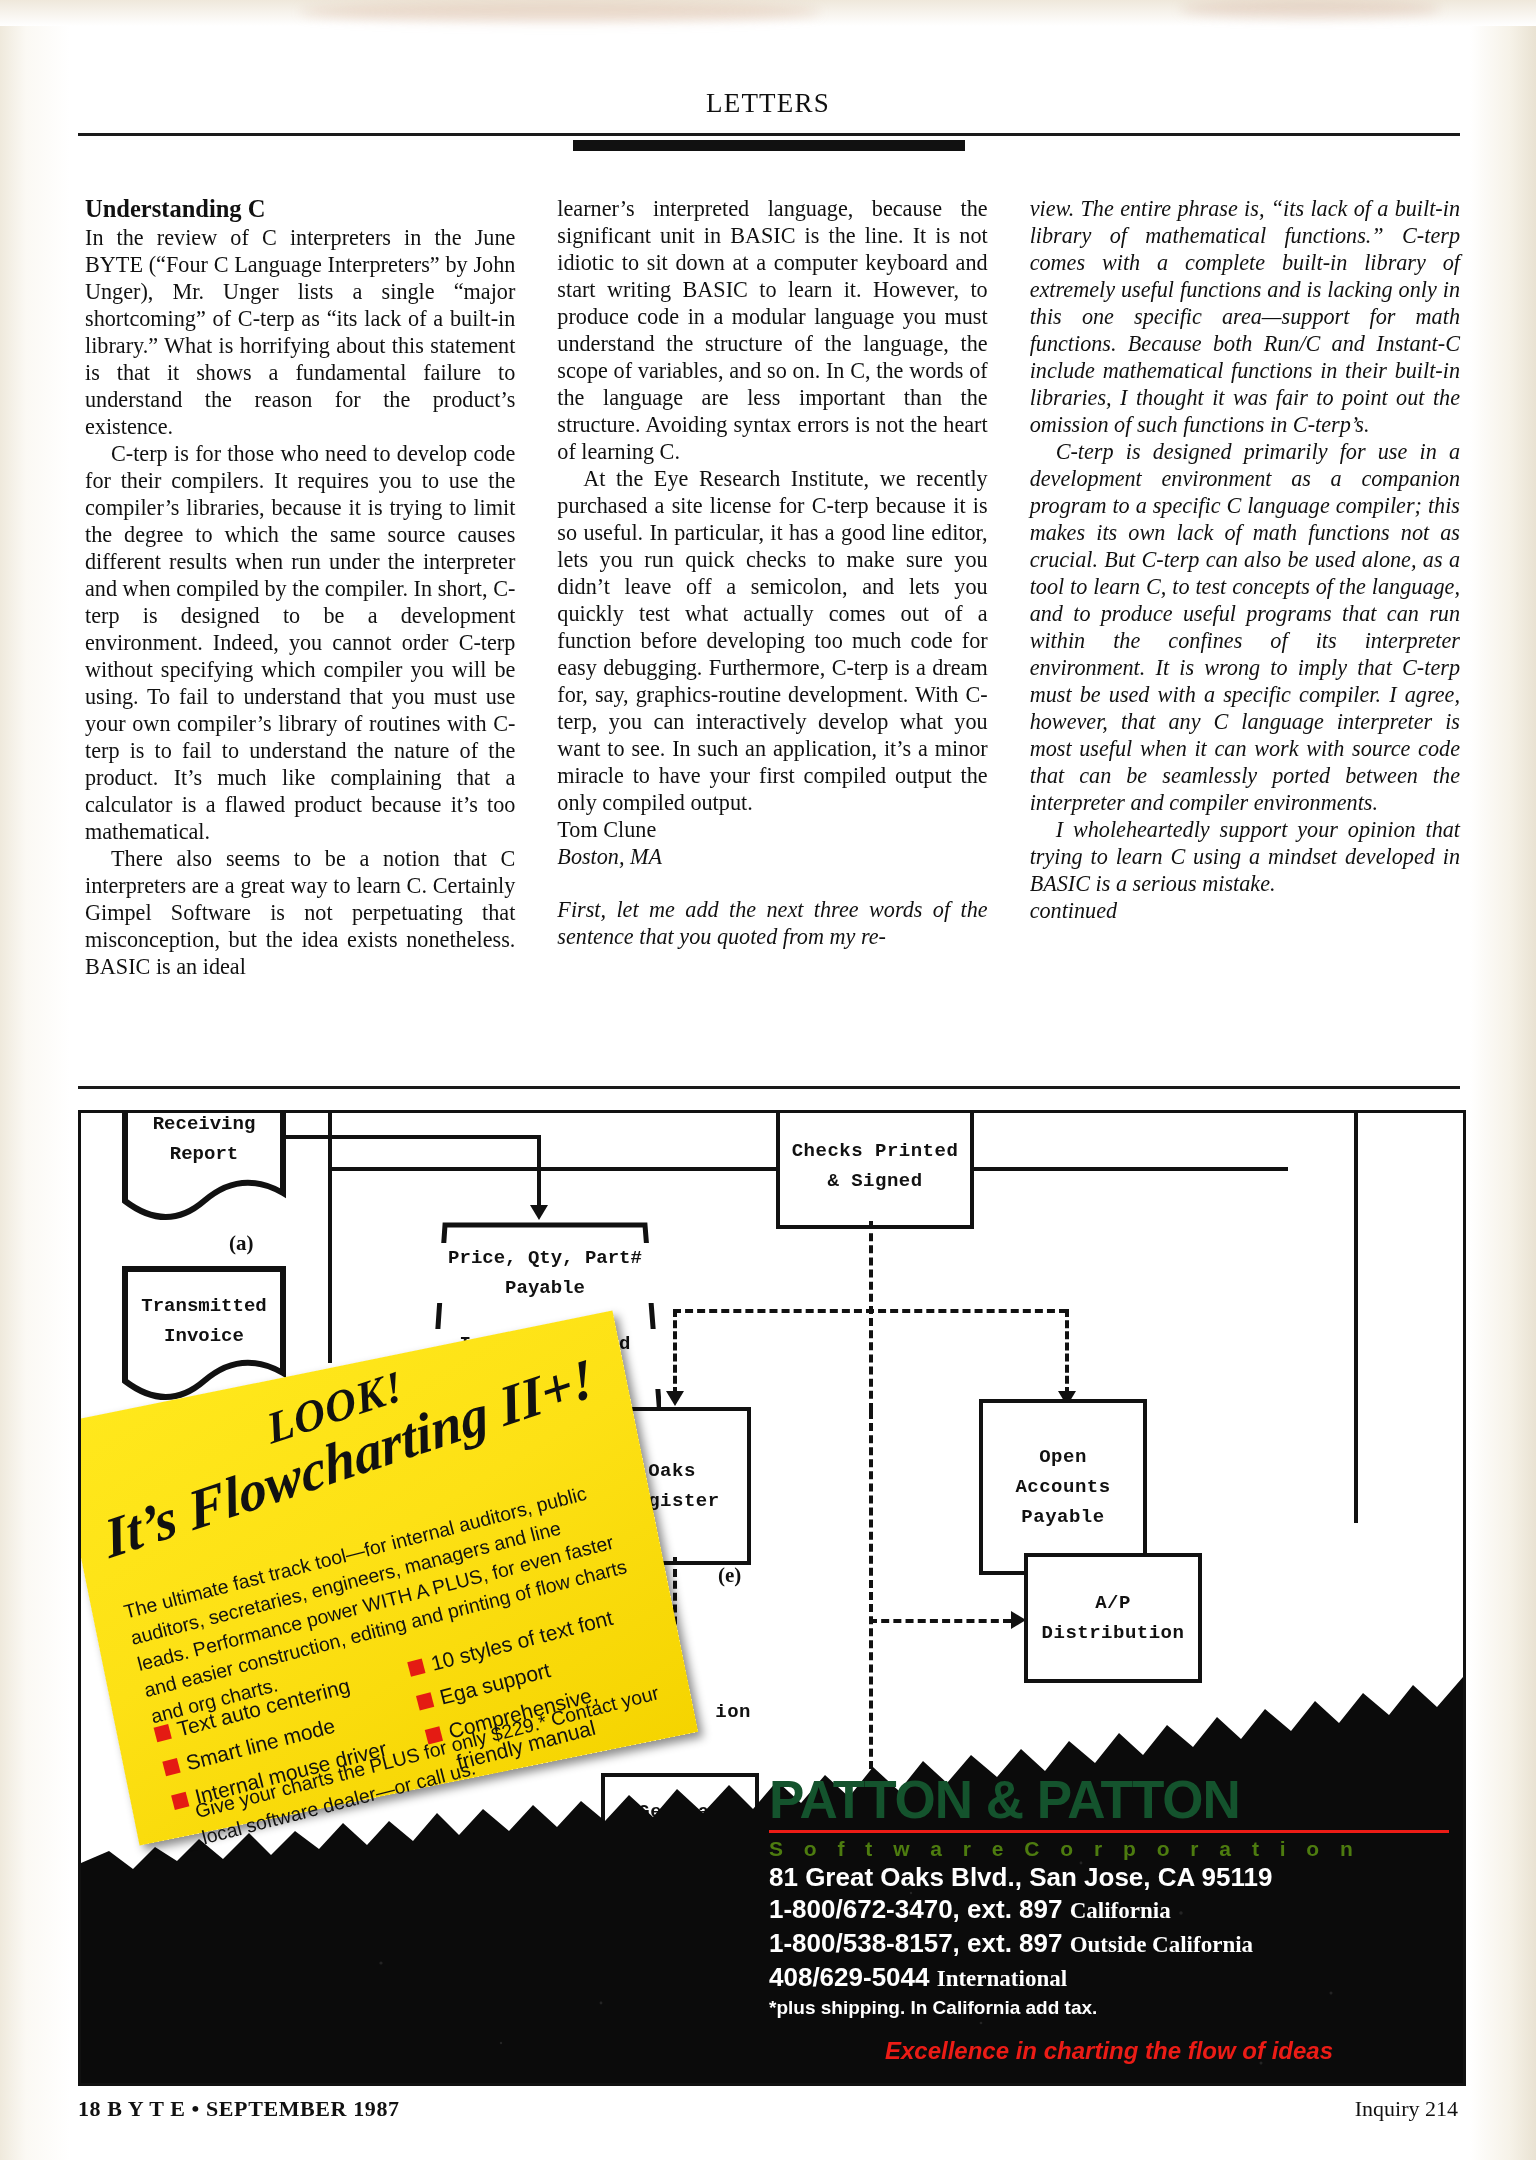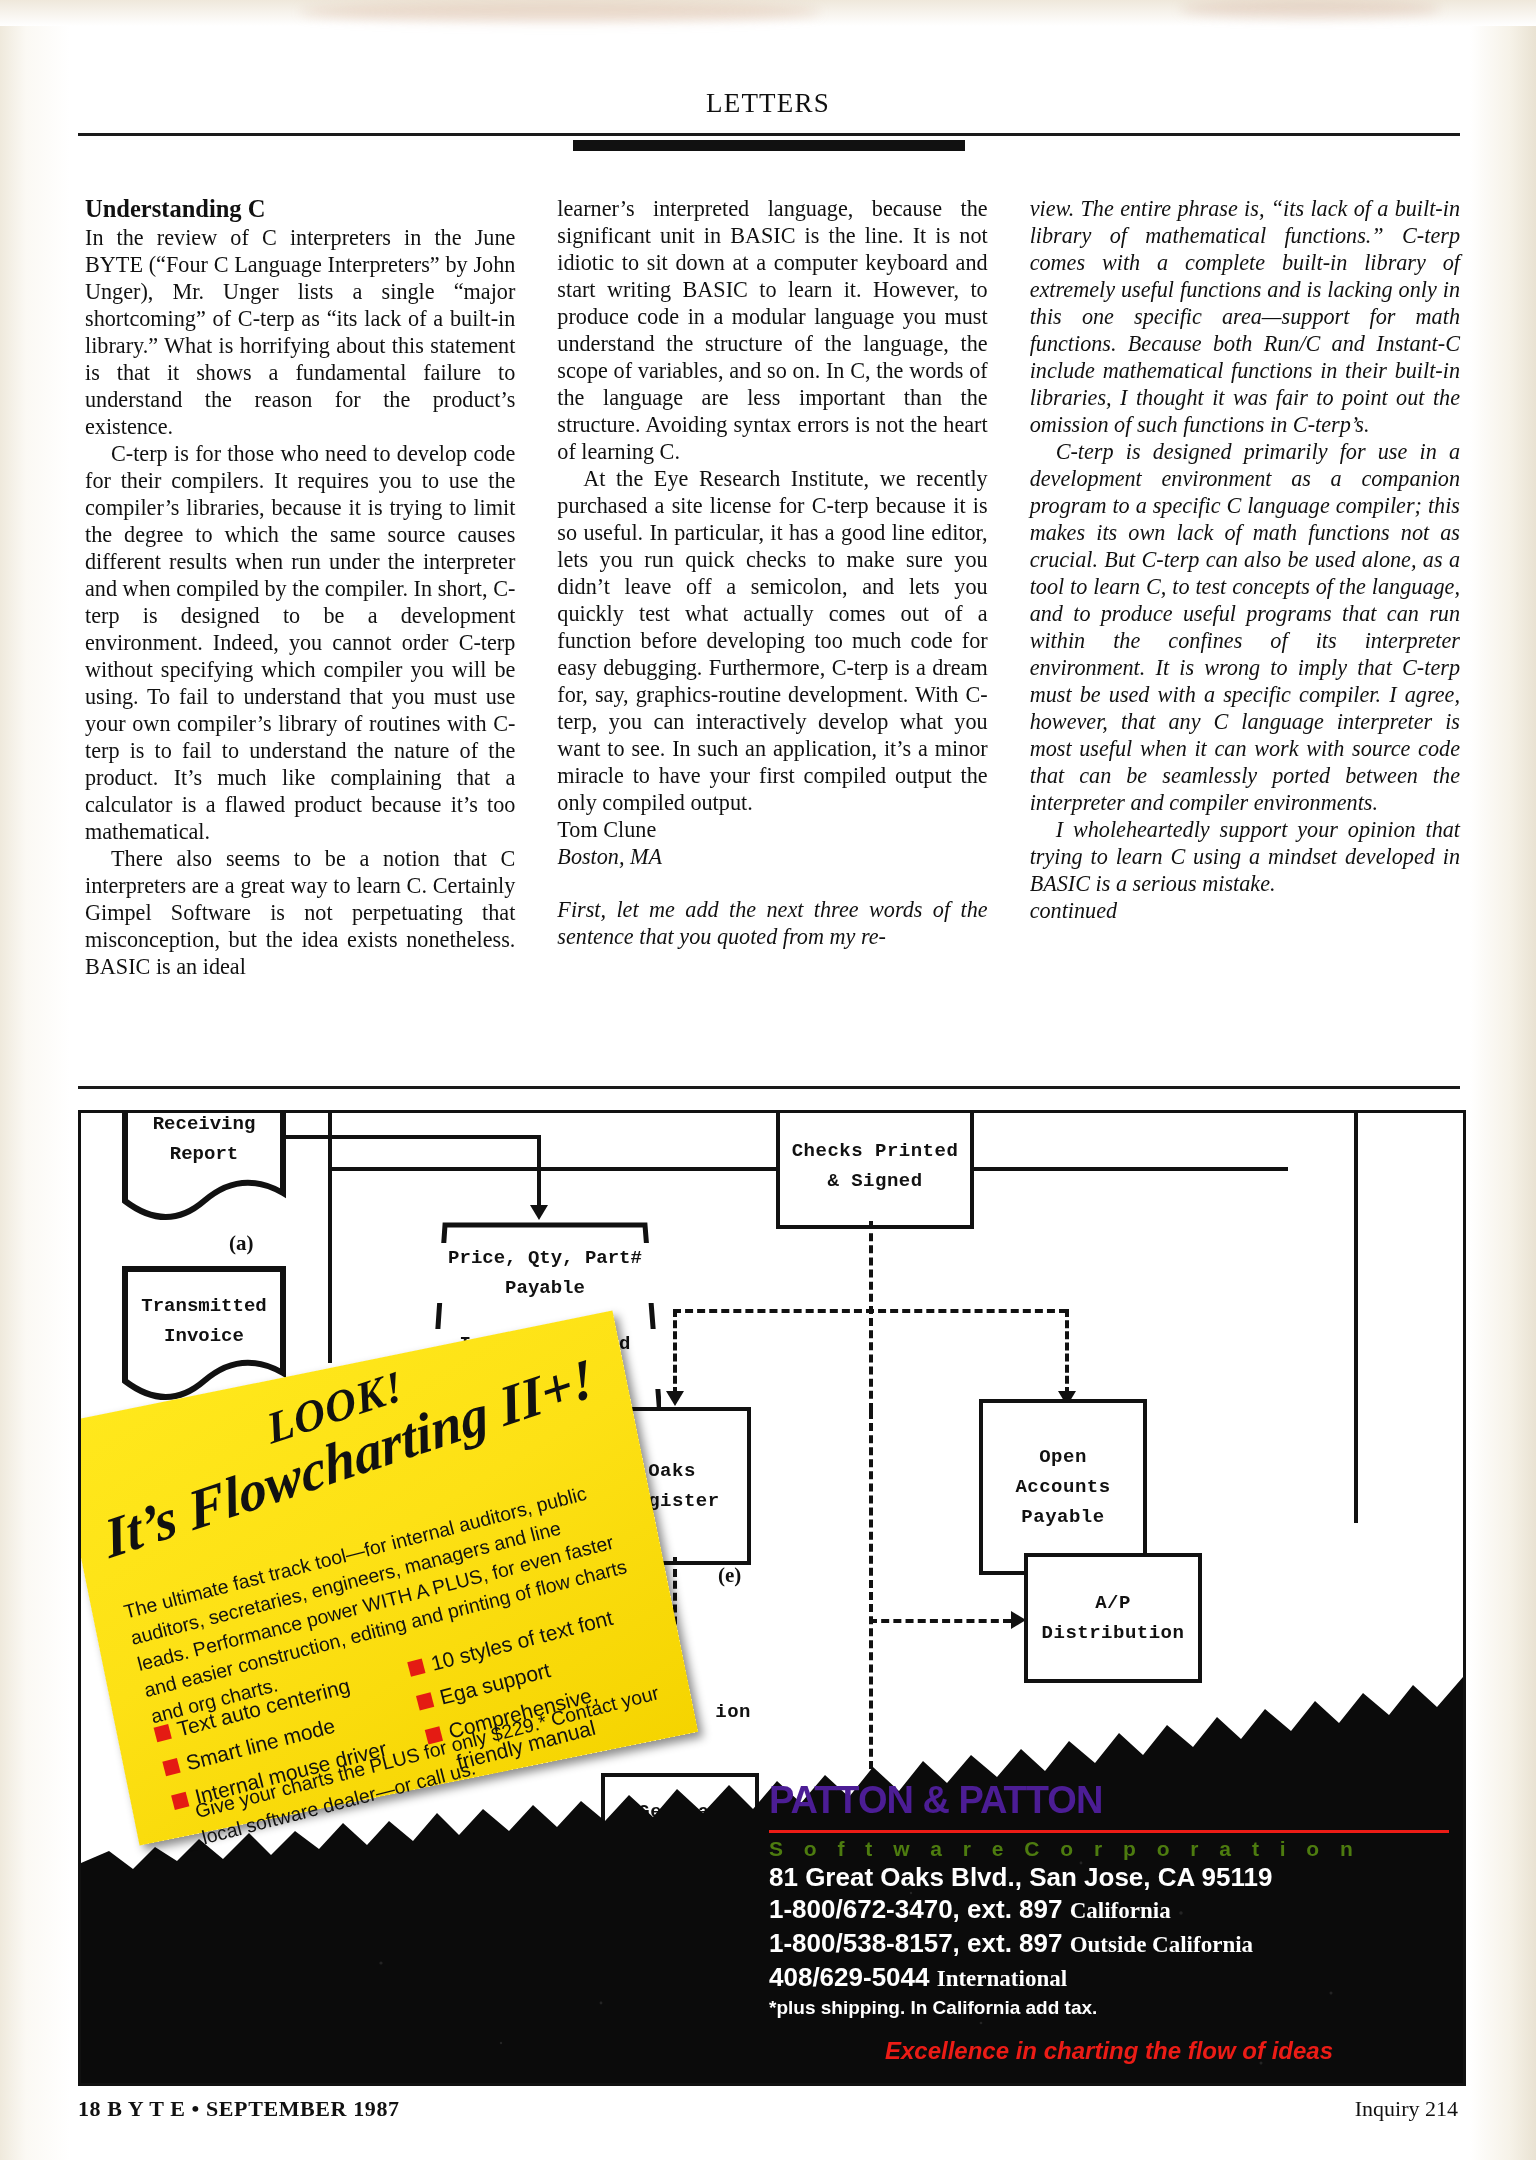--- a/index.html
+++ b/index.html
@@ -173,21 +173,21 @@
     font-size:19.5px;line-height:27px;
     transform:rotate(-3deg);
   }
 
   
   #patton{
     position:absolute;right:14px;bottom:18px;width:680px;color:#fff;
     font-family:"Liberation Sans", sans-serif;
   }
   #patton-name{
-    font-size:38px;font-weight:bold;color:#4c1d95;letter-spacing:-1px;
+    font-size:53px;font-weight:bold;color:#14532d;letter-spacing:-1px;
     line-height:56px;
     font-family:"Liberation Sans", sans-serif;
   }
   #patton-rule{height:3px;background:#ec1c16;margin:2px 0 4px 0;}
   #patton-sub{
     font-size:21px;color:#4d7c0f;letter-spacing:7.5px;font-weight:bold;
   }
   .patton-line{font-size:26px;line-height:32px;font-weight:bold;color:#fff;}
   .patton-line .small{font-size:23px;font-weight:bold;font-family:Liberation Serif, serif;}
   #patton-note{font-size:19px;line-height:26px;color:#fff;font-weight:bold;}

